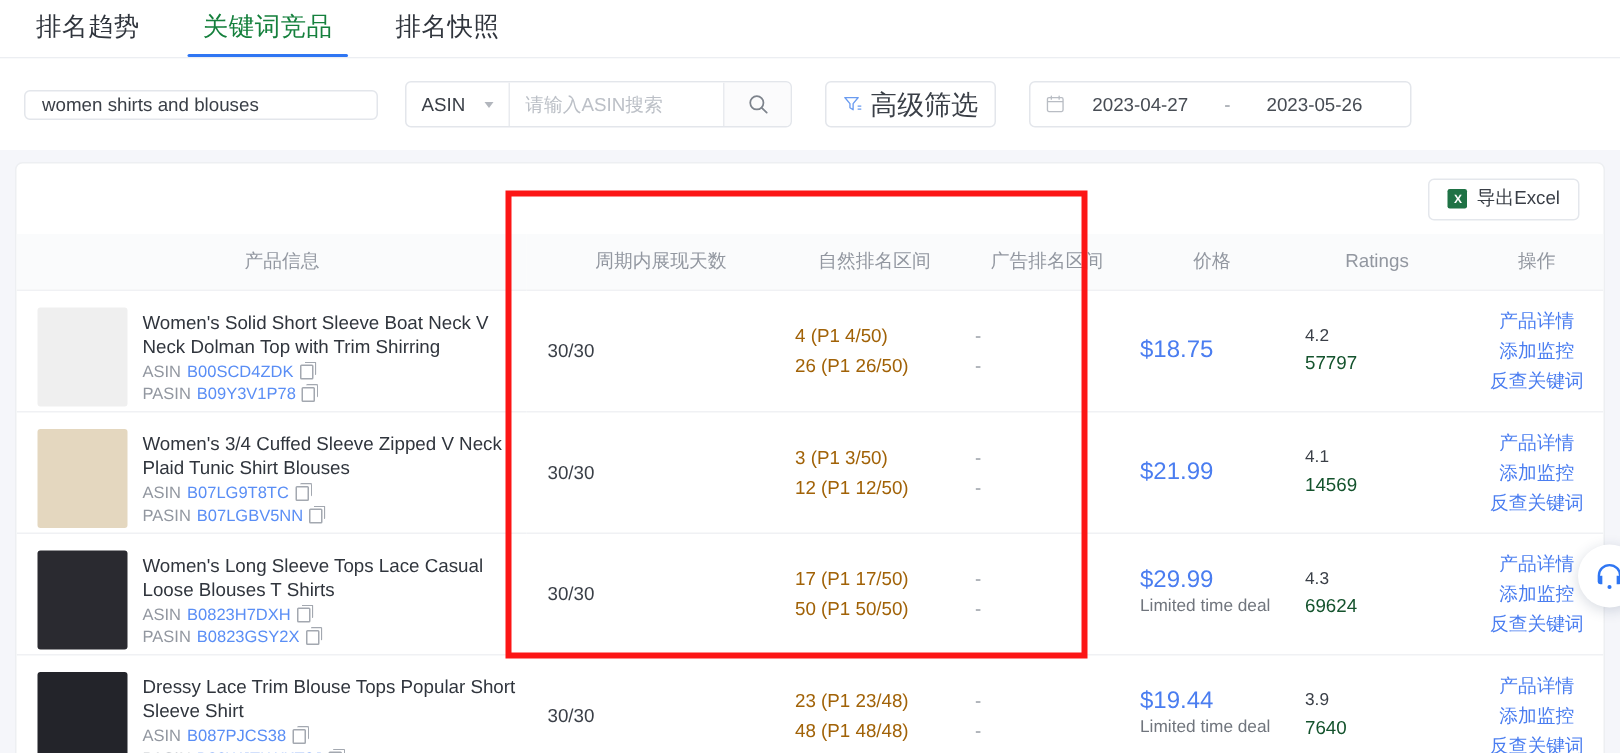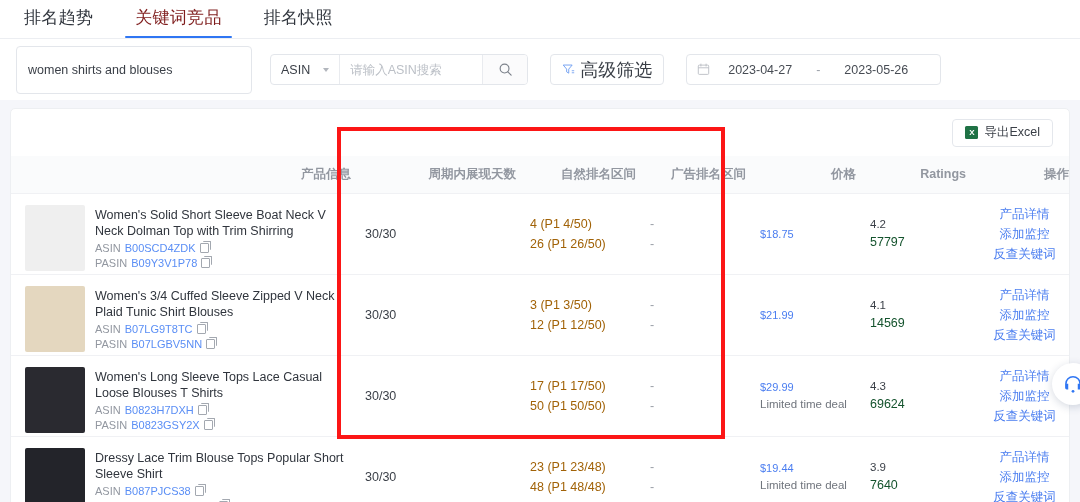--- a/index.html
+++ b/index.html
@@ -22,40 +22,40 @@
   }
   .tab {
     font-size: 17px;
     color: #30353d;
     padding: 0 10px 9px 10px;
     margin-right: 22px;
     position: relative;
     cursor: pointer;
     letter-spacing: .3px;
   }
-  .tab.active { color: #7f1d1d; font-weight: 400; font-family: Liberation Mono, monospace; }
+  .tab.active { color: #15803d; font-weight: 400; font-family: Liberation Mono, monospace; }
   .tab.active::after {
     content: "";
     position: absolute;
     left: 0; right: 0; bottom: 0;
     height: 2.5px;
     background: #2f76f3;
     border-radius: 2px;
   }
 
   
   .filterbar {
     height: 61px;
     background: #ffffff;
     display: flex;
     align-items: center;
     padding: 0 16px;
   }
   .kw-input {
-    width: 236px; height: 48px;
+    width: 236px; height: 20px;
     border: 1px solid #e3e6eb;
     border-radius: 4px;
     font-size: 12.5px;
     color: #3a3f47;
     padding: 0 11px;
     background: #fff;
     outline: none;
     font-family: inherit;
   }
   .kw-input::placeholder { color: #b6bac2; }
@@ -175,23 +175,23 @@
     display: inline-flex; align-items: center; justify-content: center;
     color: #fff; font-size: 8px; font-weight: bold;
     line-height: 1;
   }
 
   
   table { width: 100%; border-collapse: collapse; table-layout: fixed; }
   thead tr { background: #fafbfc; height: 37px; }
   thead th {
     font-size: 12.5px;
-    font-weight: bold;
+    font-weight: normal;
     color: #9297a0;
-    text-align: right;
+    text-align: center;
     padding: 0 0 0 14px;
   }
   tbody tr { border-top: 1px solid #f0f1f4; height: 81px; }
   tbody td {
     padding: 0 0 0 14px;
     vertical-align: middle;
     font-size: 12.5px;
     color: #3a3f47;
   }
 
@@ -236,21 +236,21 @@
     content: "";
     position: absolute; left: 2px; top: -2.5px;
     width: 7px; height: 8px;
     border: 1px solid #a3a8b0;
     border-bottom: none; border-left: none;
     border-radius: 1px;
   }
 
   .rankcell { line-height: 20px; color: #a16207; font-size: 12.5px; }
   .dashcell { line-height: 20px; color: #9aa0a8; font-size: 12.5px; }
-  .price { color: #4a7df0; font-size: 11px; line-height: 18px; }
+  .price { color: #4a7df0; font-size: 16px; line-height: 18px; }
   .deal  { color: #70757d; font-size: 11.5px; line-height: 17px; }
   .rate  { color: #3a3f47; font-size: 11.5px; line-height: 18px; }
   .revs  { color: #14532d; font-size: 12.5px; line-height: 19px; }
   .act a {
     display: block;
     color: #4a7df0;
     font-size: 12.5px;
     line-height: 20px;
     text-decoration: none;
     cursor: pointer;

